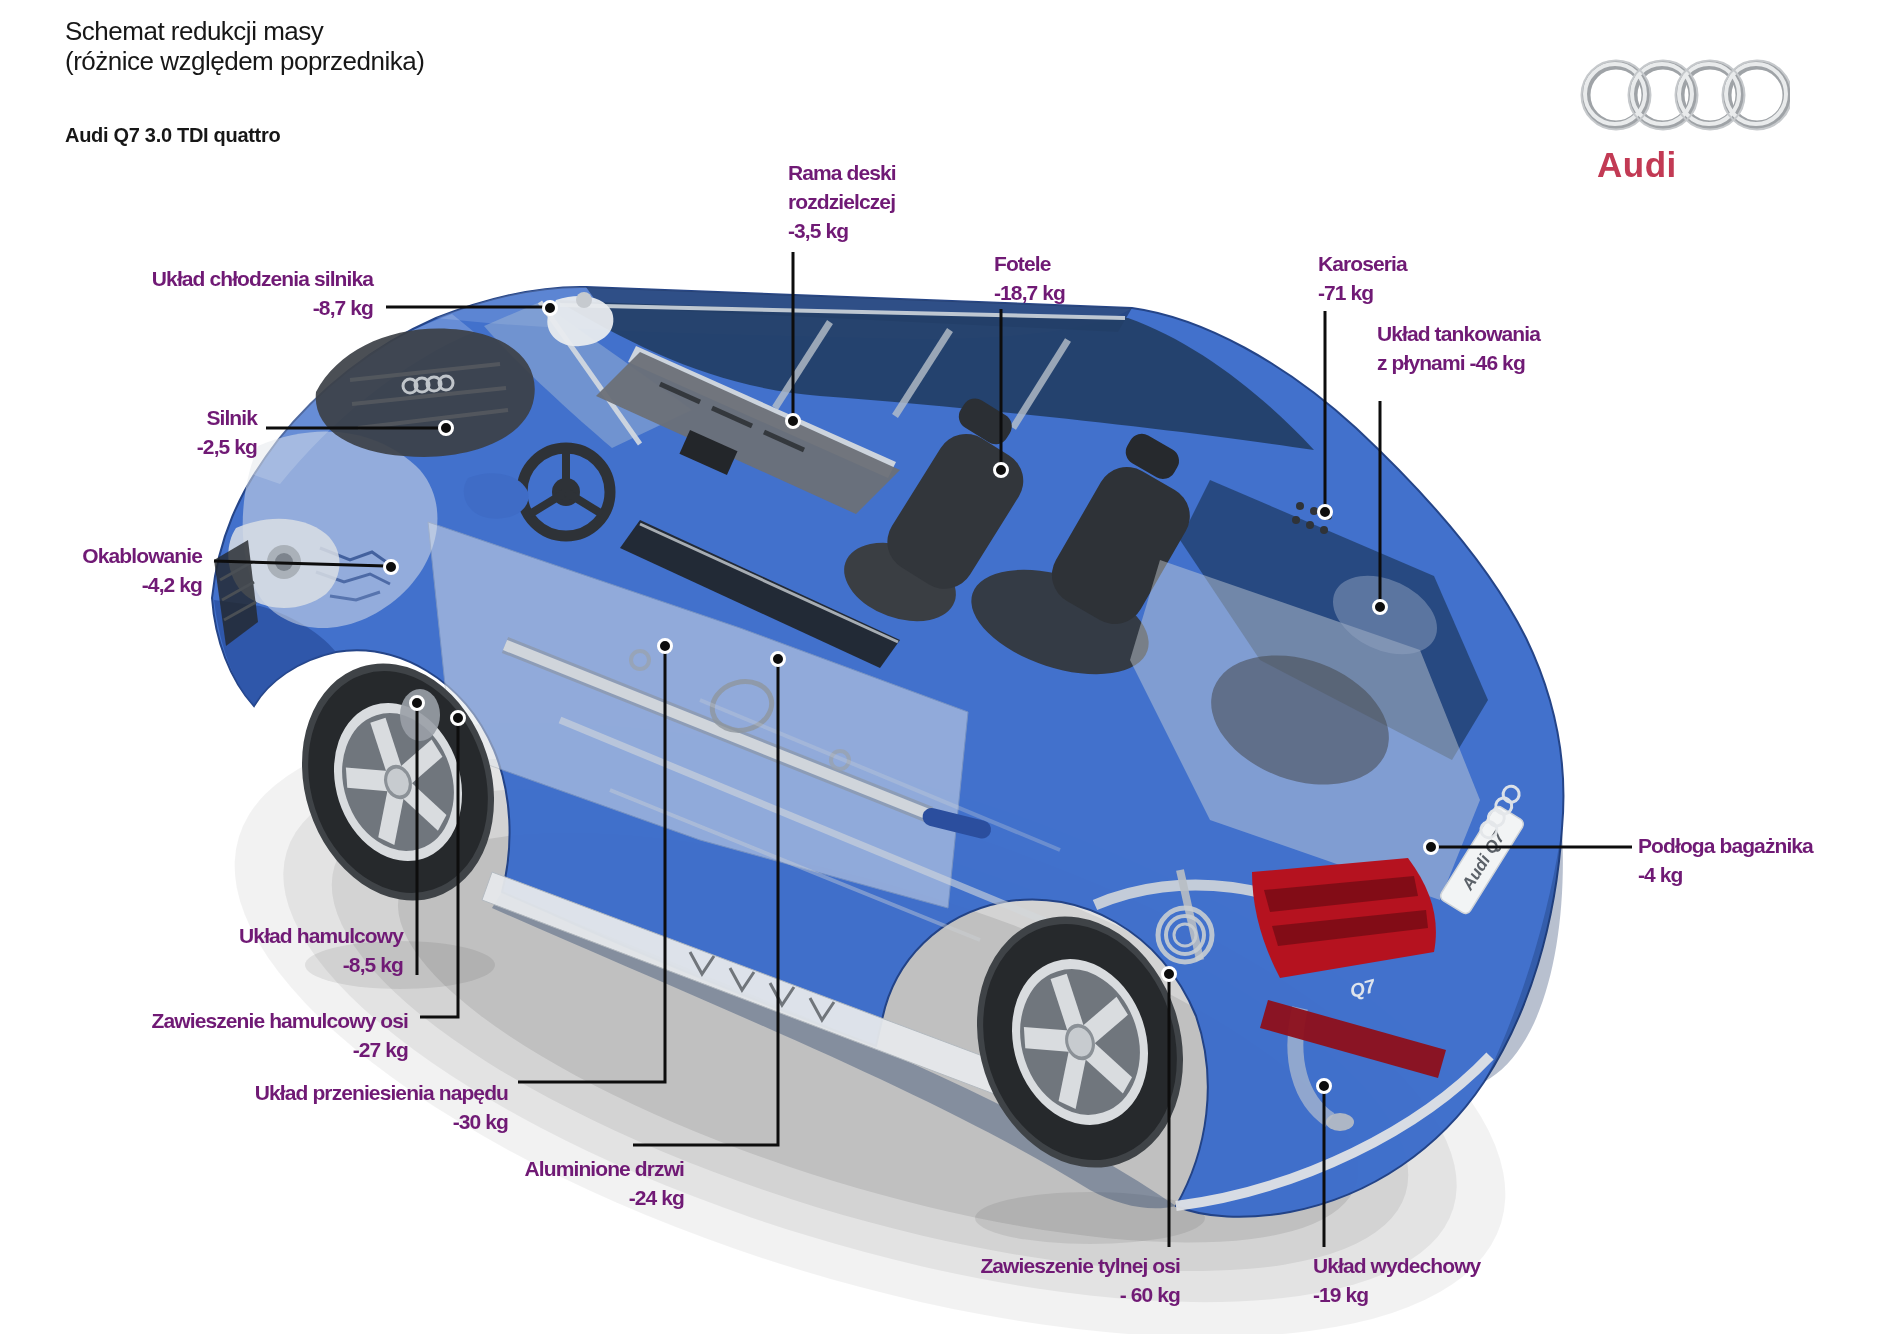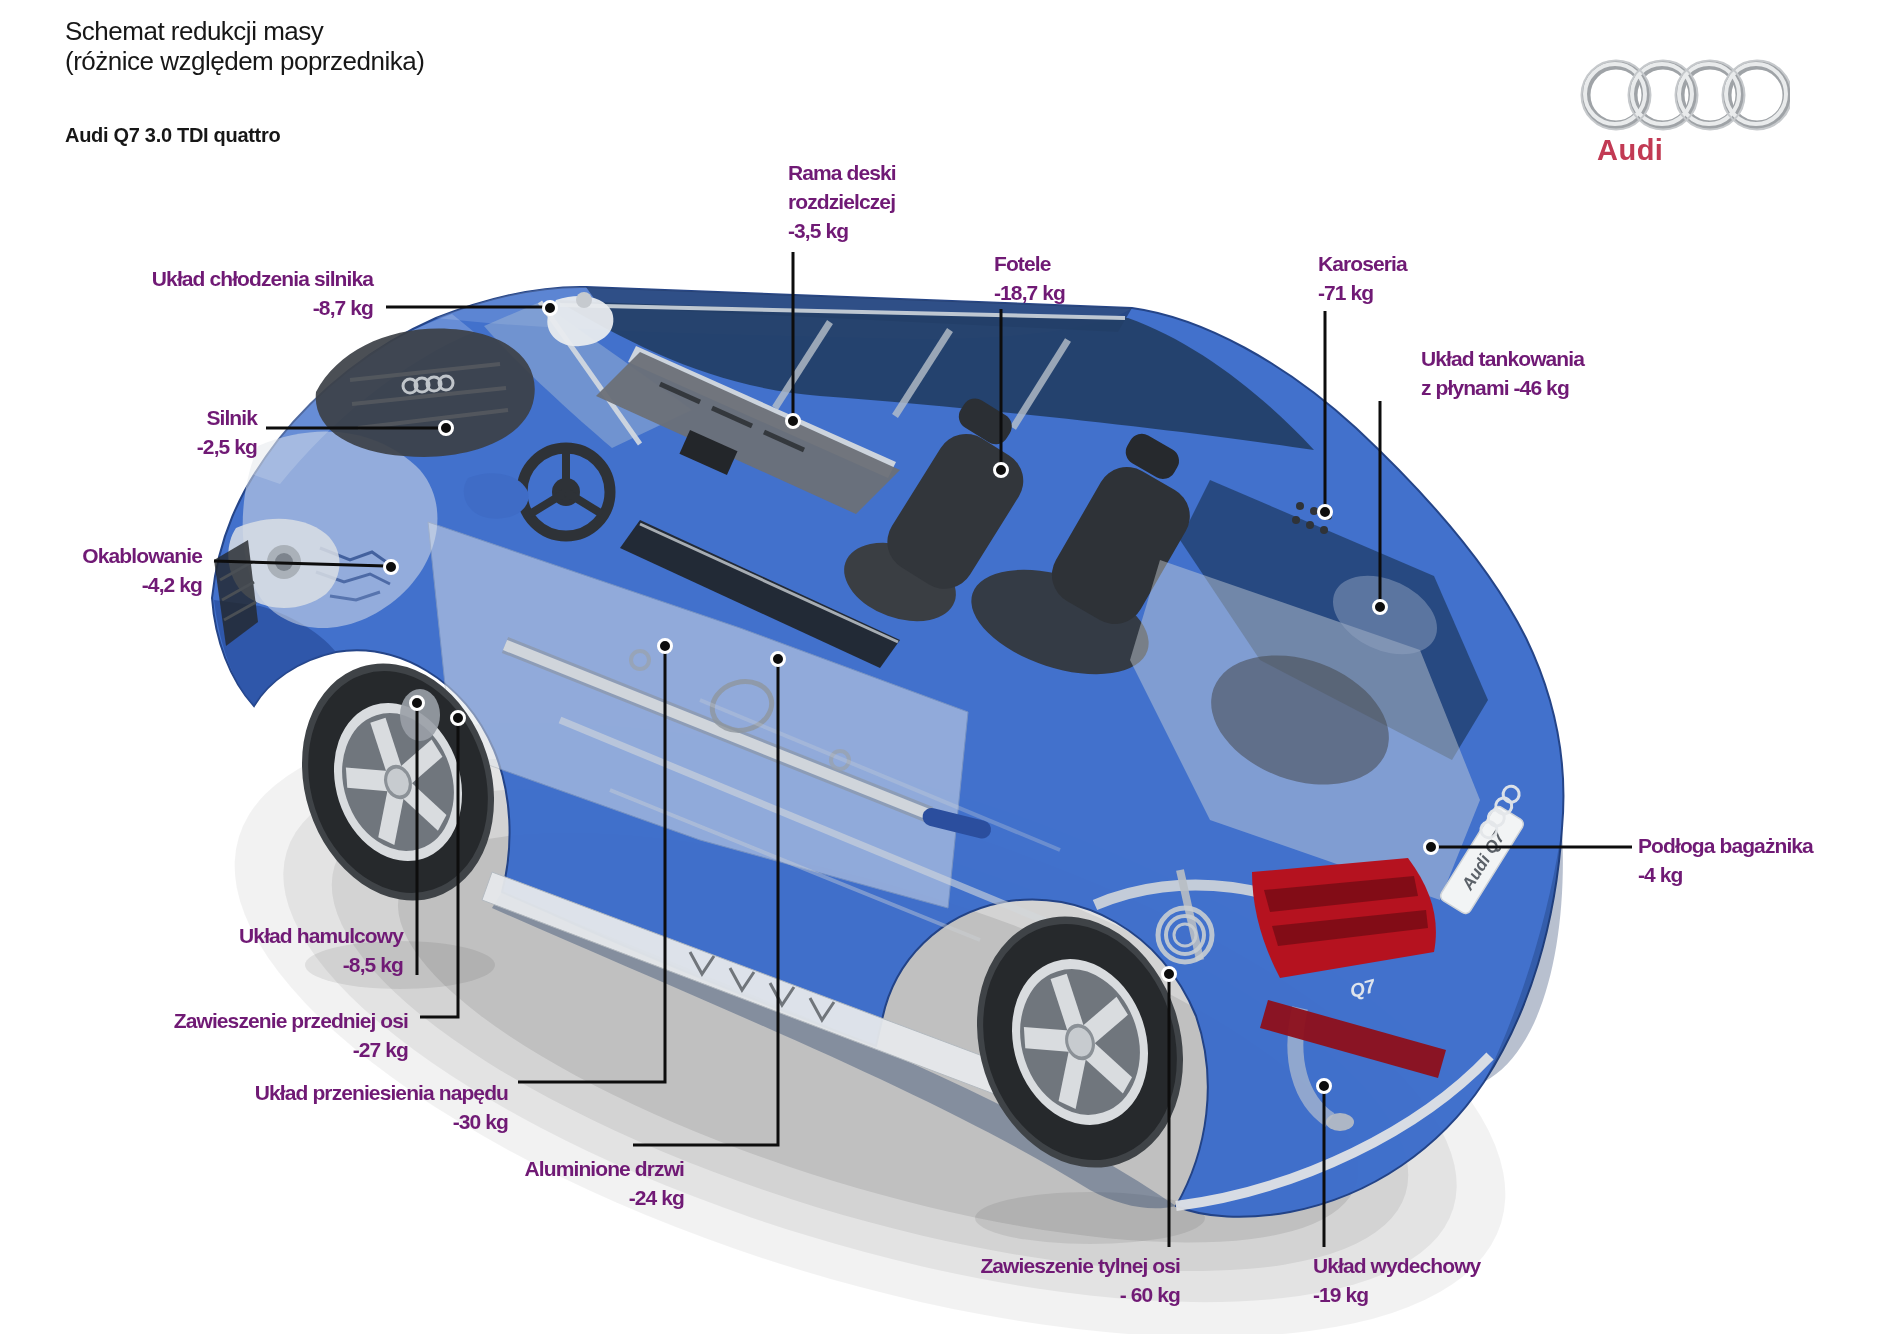--- a/index.html
+++ b/index.html
@@ -8,21 +8,21 @@
     font-family:"Liberation Sans", sans-serif;color:#1c1c1c;
   }
   .layer-svg{position:absolute;left:0;top:0;z-index:1;}
   .header{position:absolute;left:65px;top:16px;z-index:3;}
   .title-line{font-size:26px;font-weight:400;line-height:30px;letter-spacing:-0.5px;color:#171717;}
   .subtitle{font-size:20px;font-weight:700;letter-spacing:-0.3px;color:#171717;margin-top:48px;}
   .callout{position:absolute;z-index:3;font-size:21px;font-weight:700;line-height:29px;letter-spacing:-0.9px;color:#701a75;white-space:nowrap;}
   .callout.right{text-align:right;}
   .callout.left{text-align:left;}
   .logo{position:absolute;left:1580px;top:52px;width:210px;z-index:3;}
-  .logo-word{position:absolute;left:17px;top:82px;font-size:29px;font-weight:700;letter-spacing:0.5px;color:#c23a54;text-align:center;}
+  .logo-word{position:absolute;left:17px;top:93px;font-size:35px;font-weight:700;letter-spacing:0.5px;color:#c23a54;text-align:center;}
 </style>
 </head>
 <body>
 
 <div class="stage">
 
   <svg class="layer-svg" width="1880" height="1334" viewBox="0 0 1880 1334">
 
     <g transform="rotate(17 870 1030)">
       <ellipse cx="870" cy="1030" rx="660" ry="250" fill="#000000" opacity="0.05"></ellipse>
@@ -373,37 +373,37 @@
   <div class="callout left" style="left:994px;top:249px;">
     <div>Fotele</div>
     <div>-18,7 kg</div>
   </div>
 
   <div class="callout left" style="left:1318px;top:249px;">
     <div>Karoseria</div>
     <div>-71 kg</div>
   </div>
 
-  <div class="callout left" style="left:1377px;top:344px;margin-left:44px;">
+  <div class="callout left" style="left:1377px;top:319px;">
     <div>Układ tankowania</div>
     <div>z płynami -46 kg</div>
   </div>
 
   <div class="callout left" style="left:1638px;top:831px;">
     <div>Podłoga bagażnika</div>
     <div>-4 kg</div>
   </div>
 
   <div class="callout right" style="right:1477px;top:921px;">
     <div>Układ hamulcowy</div>
     <div>-8,5 kg</div>
   </div>
 
   <div class="callout right" style="right:1472px;top:1006px;">
-    <div>Zawieszenie przedniej osi</div>
+    <div>Zawieszenie hamulcowy osi</div>
     <div>-27 kg</div>
   </div>
 
   <div class="callout right" style="right:1372px;top:1078px;">
     <div>Układ przeniesienia napędu</div>
     <div>-30 kg</div>
   </div>
 
   <div class="callout right" style="right:1196px;top:1154px;">
     <div>Aluminione drzwi</div>

